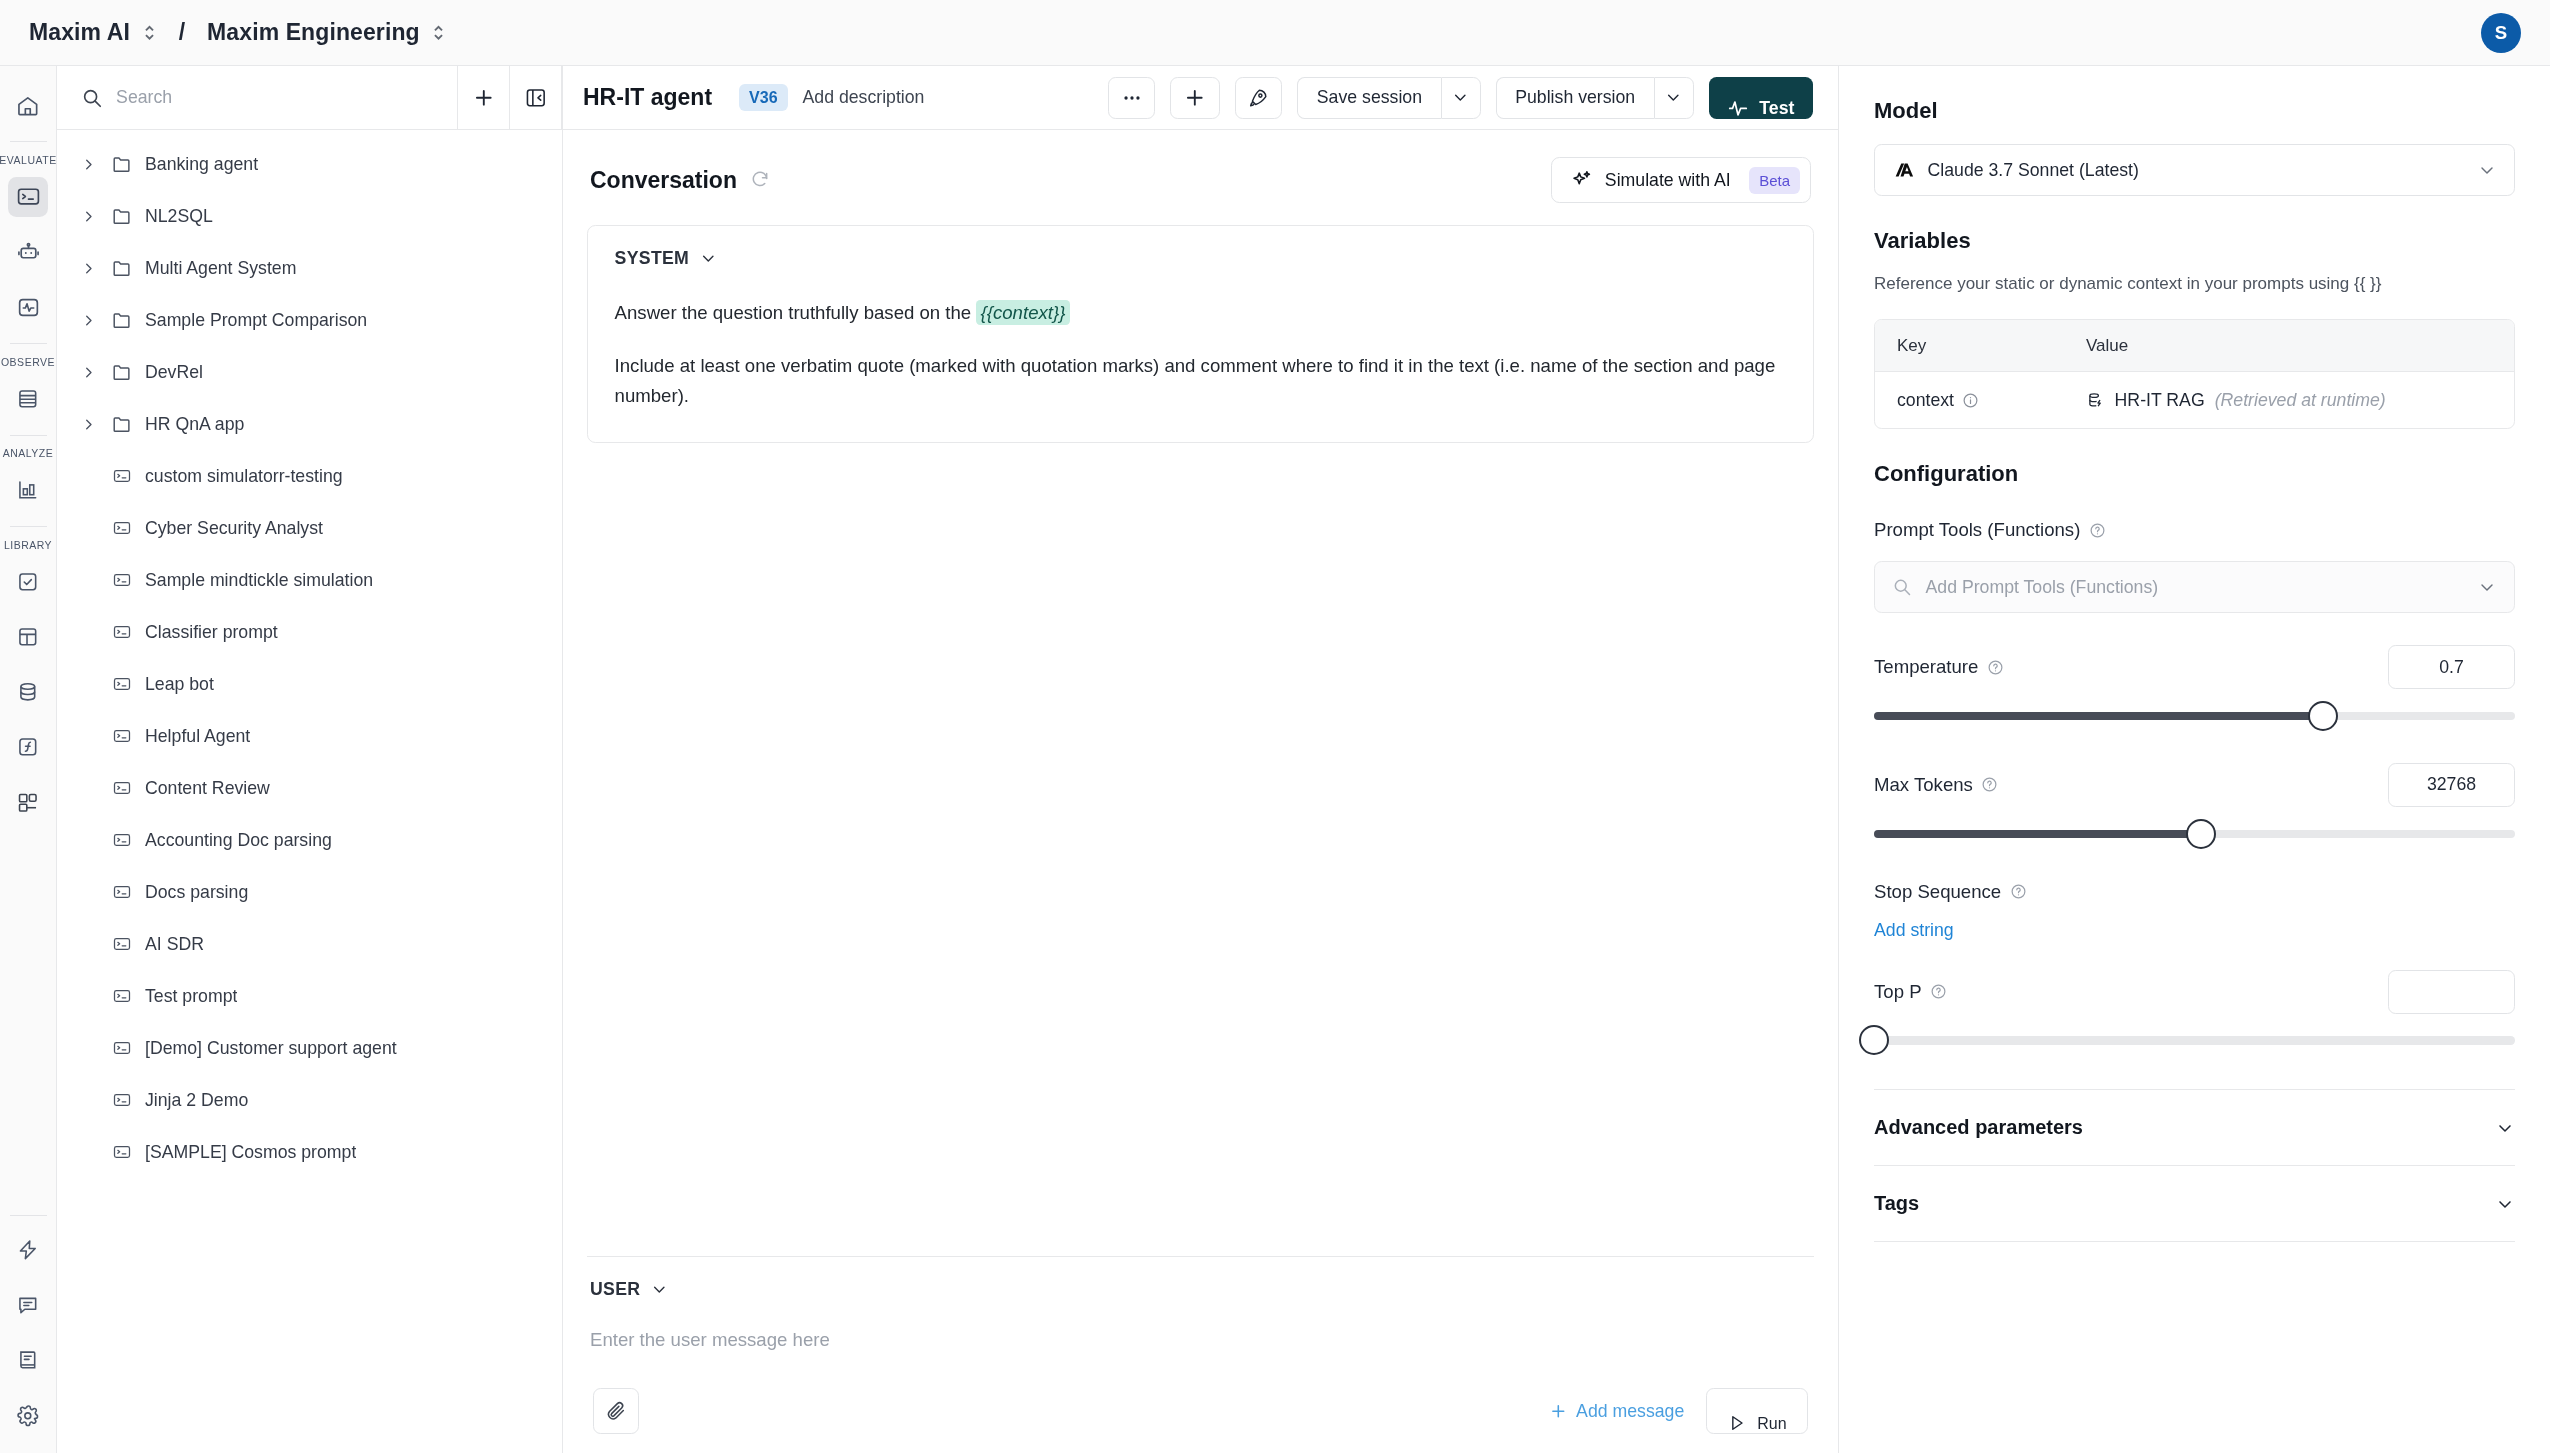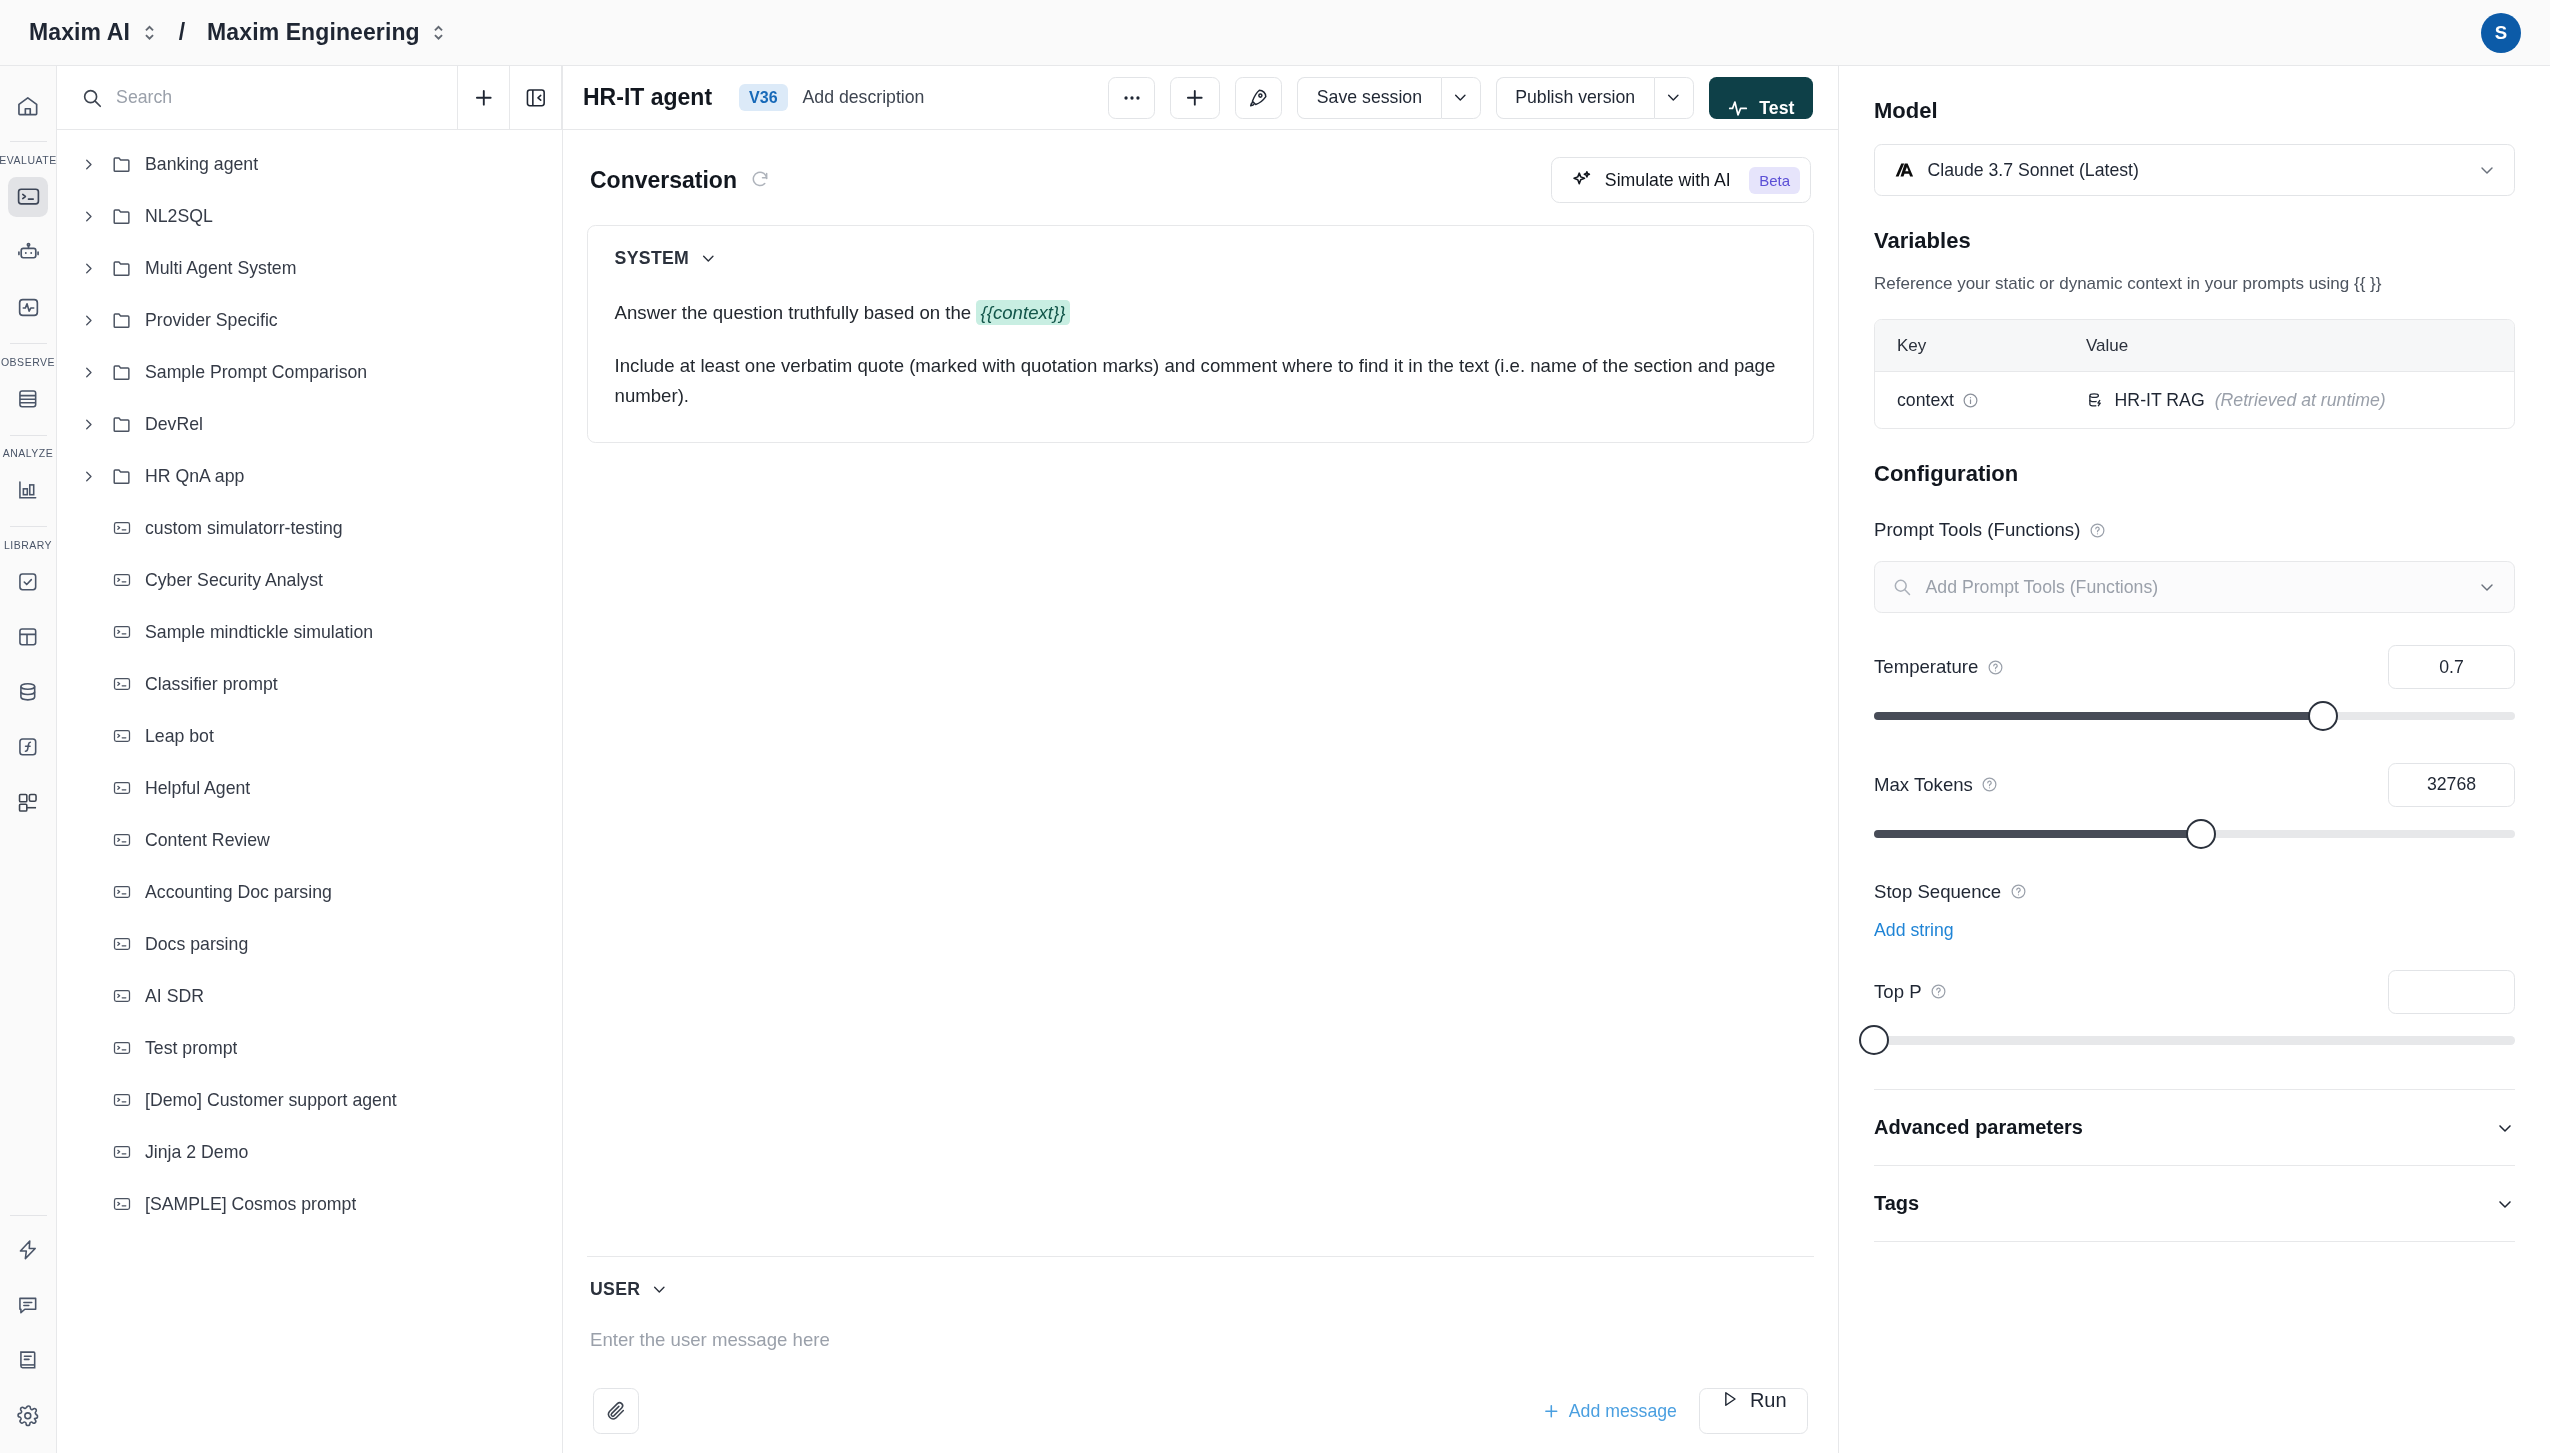--- a/index.html
+++ b/index.html
@@ -168,22 +168,22 @@
     background: #fff; display: flex; align-items: center; justify-content: center;
     color: #3d4450;
   }
   .compose-spacer { flex: 1; }
   .addmsg {
     display: flex; align-items: center; gap: 8.4px;
     color: #4a9fe0; font-size: 17.7px; margin-right: 22px;
   }
   .run-btn {
     height: 46px; padding: 0 20px; border: 0.8px solid #e2e4e7; border-radius: 7.6px;
-    background: #fff; display: flex; align-items: flex-start; gap: 10px;
-    font-size: 20px; color: #1f2633;
+    background: #fff; display: flex; align-items: flex-end; gap: 10px;
+    font-size: 16px; color: #1f2633;
   }
 
   
   .right {
     width: 712px; flex: 0 0 712px;
     border-left: 0.8px solid #e7e8ea;
     padding: 0 35px; overflow: hidden; background: #fff;
   }
   .sec-title { font-size: 22px; font-weight: 600; color: #12171f; }
   .mt38 { margin-top: 32px; } .mt24 { margin-top: 20px; } .mt30 { margin-top: 25px; }
@@ -429,33 +429,20 @@
               <svg width="17" height="17" viewBox="0 0 24 24" fill="none" stroke="#4b5361" stroke-width="1.9" stroke-linecap="round" stroke-linejoin="round">
                 <path d="M9.5 6l6 6-6 6"></path>
               </svg>
             </span>
             <span class="tico">
               <svg width="22" height="22" viewBox="0 0 24 24" fill="none" stroke="#4b5361" stroke-width="1.6" stroke-linejoin="round">
                 <path d="M3.5 19V6.5a1 1 0 0 1 1-1h4.2l1.8 2.2h8a1 1 0 0 1 1 1V19a1 1 0 0 1-1 1h-14a1 1 0 0 1-1-1z"></path>
               </svg>
             </span>
             <span class="tlabel">Multi Agent System</span>
-          </div>
-          <div class="tree-row">
-            <span class="chev">
-              <svg width="17" height="17" viewBox="0 0 24 24" fill="none" stroke="#4b5361" stroke-width="1.9" stroke-linecap="round" stroke-linejoin="round">
-                <path d="M9.5 6l6 6-6 6"></path>
-              </svg>
-            </span>
-            <span class="tico">
-              <svg width="22" height="22" viewBox="0 0 24 24" fill="none" stroke="#4b5361" stroke-width="1.6" stroke-linejoin="round">
-                <path d="M3.5 19V6.5a1 1 0 0 1 1-1h4.2l1.8 2.2h8a1 1 0 0 1 1 1V19a1 1 0 0 1-1 1h-14a1 1 0 0 1-1-1z"></path>
-              </svg>
-            </span>
-            <span class="tlabel">Provider Specific</span>
           </div>
           <div class="tree-row">
             <span class="chev">
               <svg width="17" height="17" viewBox="0 0 24 24" fill="none" stroke="#4b5361" stroke-width="1.9" stroke-linecap="round" stroke-linejoin="round">
                 <path d="M9.5 6l6 6-6 6"></path>
               </svg>
             </span>
             <span class="tico">
               <svg width="22" height="22" viewBox="0 0 24 24" fill="none" stroke="#4b5361" stroke-width="1.6" stroke-linejoin="round">
                 <path d="M3.5 19V6.5a1 1 0 0 1 1-1h4.2l1.8 2.2h8a1 1 0 0 1 1 1V19a1 1 0 0 1-1 1h-14a1 1 0 0 1-1-1z"></path>

